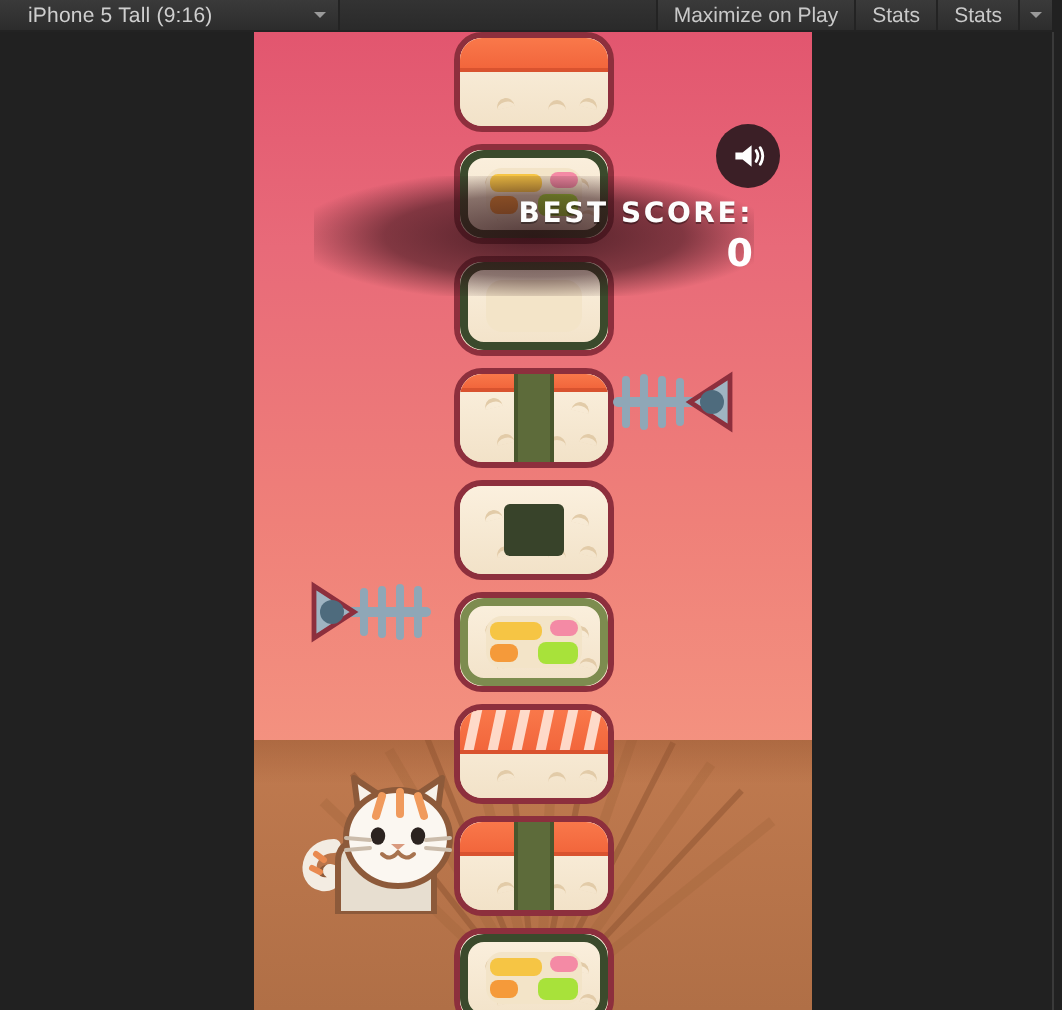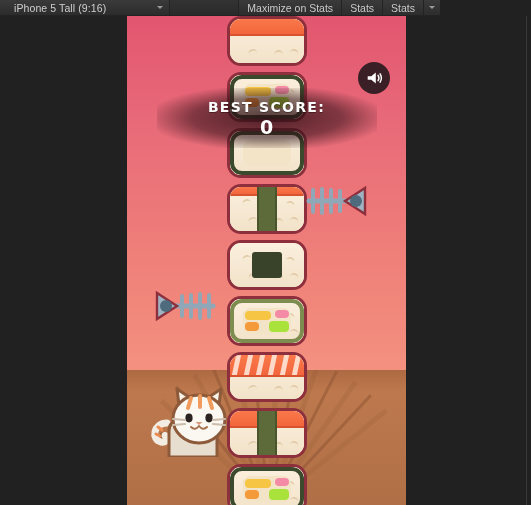--- a/index.html
+++ b/index.html
@@ -5,21 +5,21 @@
   * { margin:0; padding:0; box-sizing:border-box; }
   html,body { width:531px; height:505px; overflow:hidden; }
   body {
     background:#212121;
     font-family:"Liberation Sans", sans-serif;
     position:relative;
   }
 
   
   #toolbar {
-    position:absolute; left:0; top:0; width:440px; height:16px;
+    position:absolute; left:0; top:0; width:526px; height:16px;
     background:linear-gradient(#3b3b3b,#303030);
     border-bottom:1px solid #232323;
     display:flex; align-items:stretch;
     font-size:10px; color:#c4c4c4;
     user-select:none;
   }
 
   #device-dropdown {
     width:170px; height:100%;
     background:linear-gradient(#3a3a3a,#2c2c2c);
@@ -156,21 +156,21 @@
     background:#3b1f26;
     display:flex; align-items:center; justify-content:center;
   }
 
   
   #score-overlay {
     position:absolute; left:50%; top:72px;
     transform:translateX(-50%);
     width:220px; height:60px;
     background:radial-gradient(ellipse at center, rgba(40,12,18,.78) 0%, rgba(45,14,20,.55) 48%, rgba(50,16,22,0) 78%);
-    display:flex; flex-direction:column; align-items:center; justify-content:center;
+    display:flex; flex-direction:column; align-items:flex-end; justify-content:center;
     gap:3px;
   }
   #best-score-label {
     color:#fdfdfd; font-size:14px; font-weight:bold;
     letter-spacing:1.3px;
     font-family:"DejaVu Sans", sans-serif;
     text-shadow:0 1px 0 rgba(0,0,0,.35);
   }
   #best-score-value {
     color:#ffffff; font-size:19px; font-weight:bold;
@@ -195,21 +195,21 @@
 </style>
 </head>
 <body>
 
 <div id="toolbar">
   <div id="device-dropdown">
     <span class="lbl">iPhone 5 Tall (9:16)</span>
     <span class="caret"></span>
   </div>
   <div id="toolbar-spacer"></div>
-  <div class="tb-btn">Maximize on Stats</div>
+  <div class="tb-btn">Maximize on Play</div>
   <div class="tb-btn">Stats</div>
   <div class="tb-btn">Stats</div>
   <div class="tb-btn sm">
     <span class="caret"></span>
   </div>
 </div>
 
 <div id="gameview">
   <div id="right-edge"></div>
 

